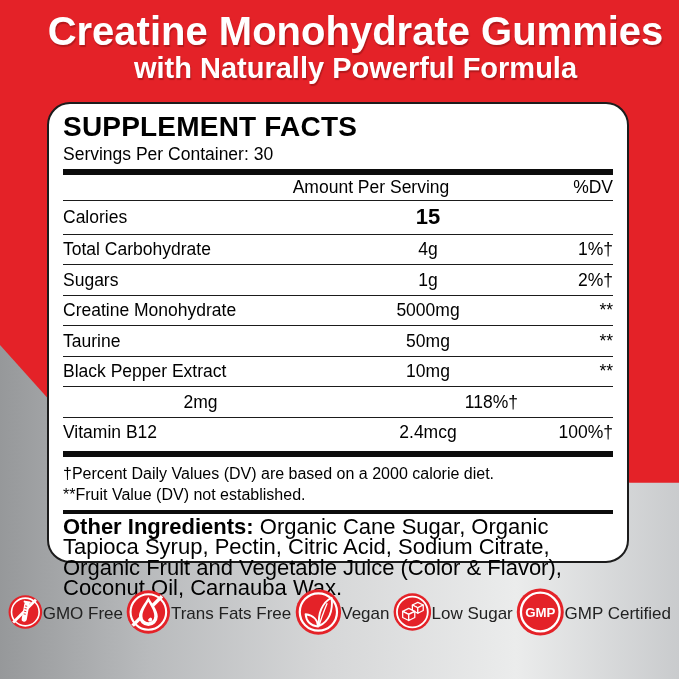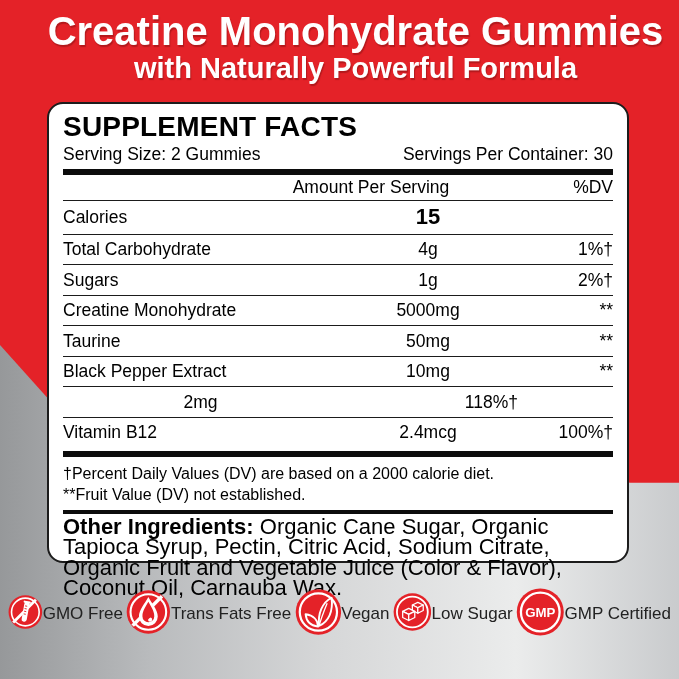--- a/index.html
+++ b/index.html
@@ -18,21 +18,21 @@
     margin-top:10px;font-size:40px;font-weight:bold;letter-spacing:0px;line-height:1.05;
     text-shadow:1px 2px 1px rgba(120,15,15,.45);
   }
   .hdr .subtitle{
     margin-top:0;font-size:29px;font-weight:bold;
     text-shadow:1px 2px 1px rgba(120,15,15,.45);
   }
   
   .panel{
     position:absolute;left:47px;top:102px;width:582px;height:461px;box-sizing:border-box;
-    background:#fff;border:2px solid #1c1c1c;border-radius:16px;
+    background:#fff;border:2px solid #1c1c1c;border-radius:23px;
     padding:6px 14px 0 14px;color:#000;
   }
   .panel h1{
     margin:2px 0 0 0;font-size:28px;font-weight:bold;letter-spacing:.2px;line-height:1.1;
   }
   .serving-row{display:flex;justify-content:space-between;font-size:17.5px;margin-top:1px;}
   .bar{background:#0c0c0c;}
   .bar.thick{height:6px;margin:4px 0 0 0;}
   .bar.med{height:3.5px;margin:5px 0 3px 0;}
   .rule{border-bottom:1.6px solid #1b1b1b;}
@@ -68,21 +68,20 @@
   <div class="bg-red"></div>
 
   <div class="hdr">
     <div class="title">Creatine Monohydrate Gummies</div>
     <div class="subtitle">with Naturally Powerful Formula</div>
   </div>
 
   <section class="panel">
     <h1>SUPPLEMENT FACTS</h1>
     <div class="serving-row">
-      <span>Serving Size: 2 Gummies</span>
       <span>Servings Per Container: 30</span>
     </div>
     <div class="bar thick"></div>
 
     <div class="col-header">
       <span class="amt-label">Amount Per Serving</span>
       <span class="dv-label">%DV</span>
     </div>
     <div class="rule"></div>
 

